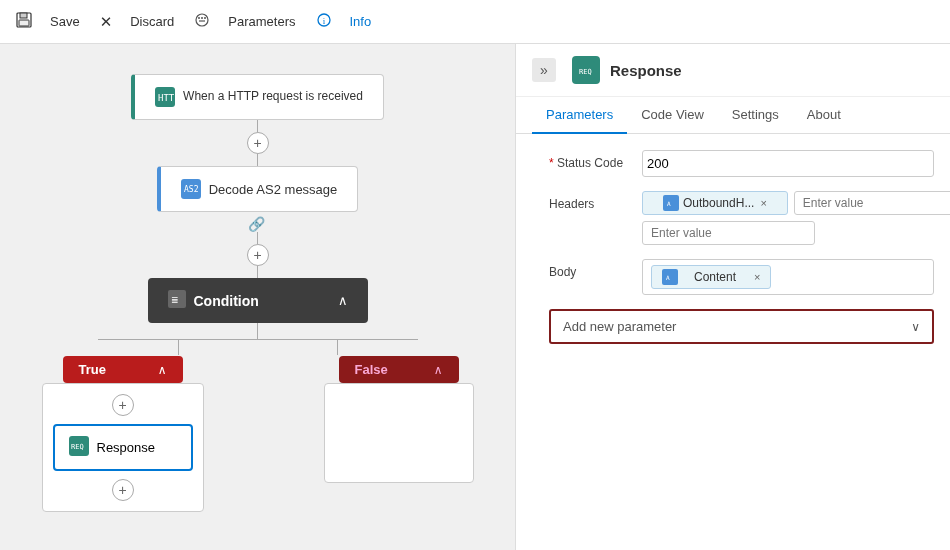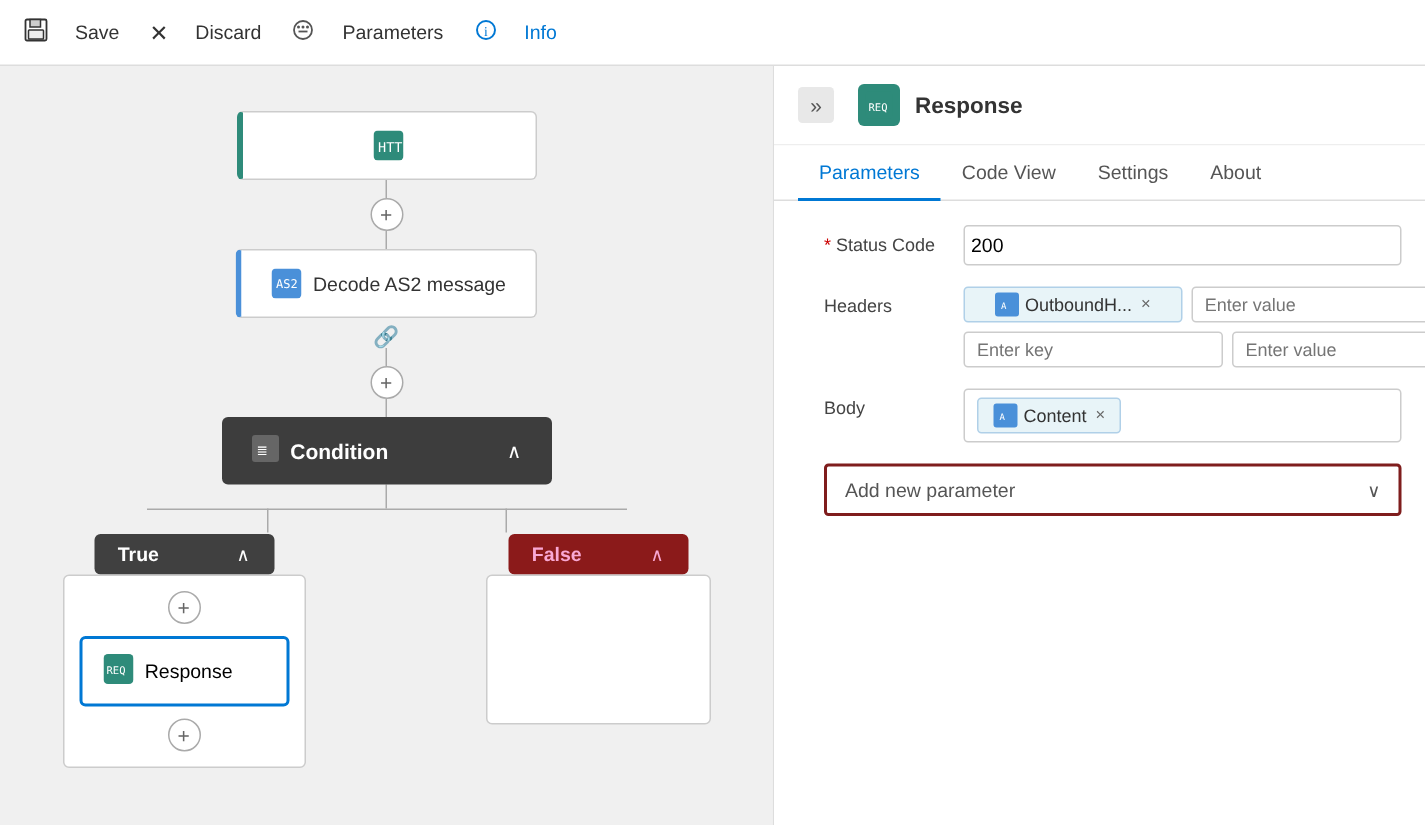--- a/index.html
+++ b/index.html
@@ -61,21 +61,21 @@
       width: 22px; height: 22px; border-radius: 50%; border: 1.5px solid #aaa;
       background: #fff; display: flex; align-items: center; justify-content: center;
       cursor: pointer; font-size: 14px; color: #666; z-index: 1;
     }
 
     .connector-group {
       display: flex; flex-direction: column; align-items: center;
     }
     .line-small { width: 1px; height: 12px; background: #aaa; }
     .branch-header.true-branch {
-      background: #404040; color: #fff; border-radius: 4px;
+      background: #b91c1c; color: #fff; border-radius: 4px;
       padding: 6px 16px; min-width: 120px; text-align: center;
       cursor: pointer; display: flex; align-items: center; justify-content: space-between; gap: 4px;
     }
     .branch-header.false-branch {
       background: #8b1a1a; color: #f9a8d4; border-radius: 4px;
       padding: 6px 16px; min-width: 120px; text-align: center;
       cursor: pointer; display: flex; align-items: center; justify-content: space-between; gap: 8px;
     }
 
     .branch-body {
@@ -163,21 +163,21 @@
       border: 1px solid #ccc; border-radius: 3px; padding: 4px 8px;
       font-size: 12px; min-width: 90px; color: #999; outline: none;
     }
     .icon-btn {
       width: 24px; height: 24px; border: none; background: none;
       cursor: pointer; display: flex; align-items: center; justify-content: center;
       color: #555; font-size: 14px;
     }
 
     .body-pill {
-      display: flex; align-items: center; gap: 4px;
+      display: flex; align-items: center; gap: 16px;
       background: #e8f4f8; border: 1px solid #b0d0e8; border-radius: 3px;
       padding: 3px 10px; font-size: 12px; color: #333; text-align: center;
     }
 
     .body-field {
       border: 1px solid #ccc; border-radius: 3px; padding: 5px 8px;
       font-size: 13px; flex: 1; display: flex; align-items: center; gap: 6px;
     }
 
     .add-param-row {
@@ -236,20 +236,21 @@
   <div class="canvas">
     <div class="flow-container">
 
       <div class="node http-trigger">
         <span class="node-icon">
           <svg width="20" height="20" viewBox="0 0 20 20">
             <rect width="20" height="20" rx="3" fill="#2e8b7a"></rect>
             <text x="3" y="14" font-size="9" fill="#fff" font-family="monospace">HTTP</text>
           </svg>
         </span>
+        <span style="font-size:12px; text-align:center; line-height:1.3">When a HTTP request is received</span>
       </div>
 
       <div class="connector-group">
         <div class="line-small"></div>
         <div class="add-btn">+</div>
         <div class="line-small"></div>
       </div>
 
       <div class="node decode">
         <span class="node-icon">
@@ -381,21 +382,20 @@
               <span>OutboundH...</span>
               <span class="tag-close">×</span>
             </div>
             <input type="text" class="enter-input" placeholder="Enter value" style="">
             <button class="icon-btn">
               <span>×</span>
             </button>
 
           </div>
           <div style="display:flex;align-items:center;gap:6px;">
-            <input type="text" class="enter-input" placeholder="Enter key" style="">
             <input type="text" class="enter-input" placeholder="Enter value" style="">
           </div>
         </div>
       </div>
 
       <div class="field-row">
         <div class="field-label">
           <span>Body</span>
         </div>
         <div class="body-field">

